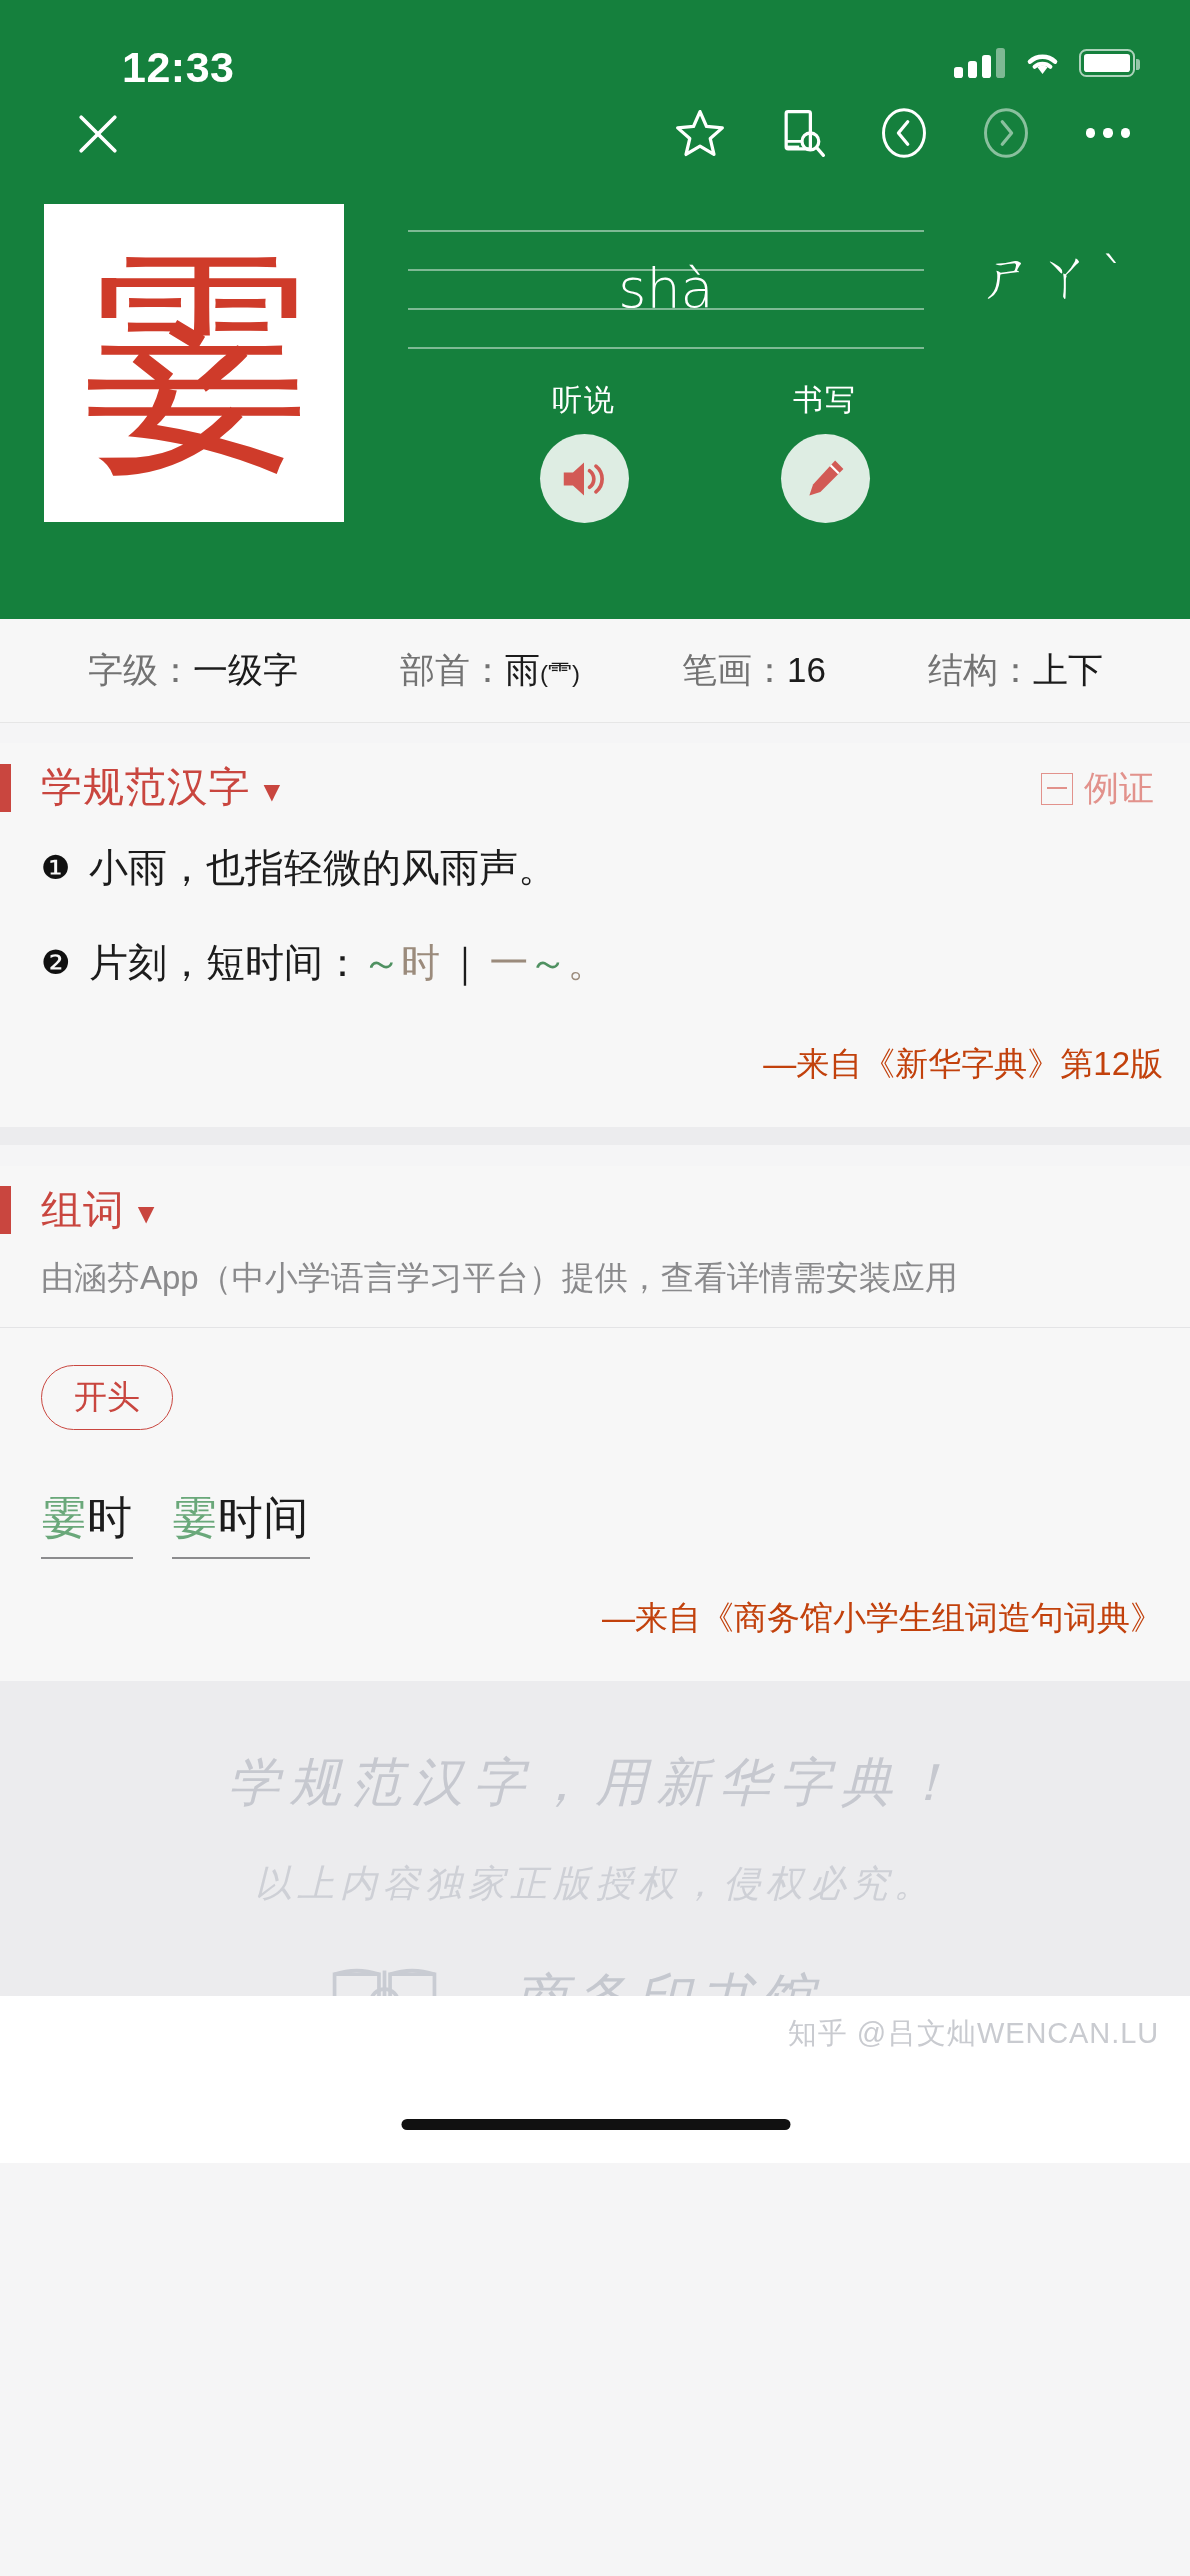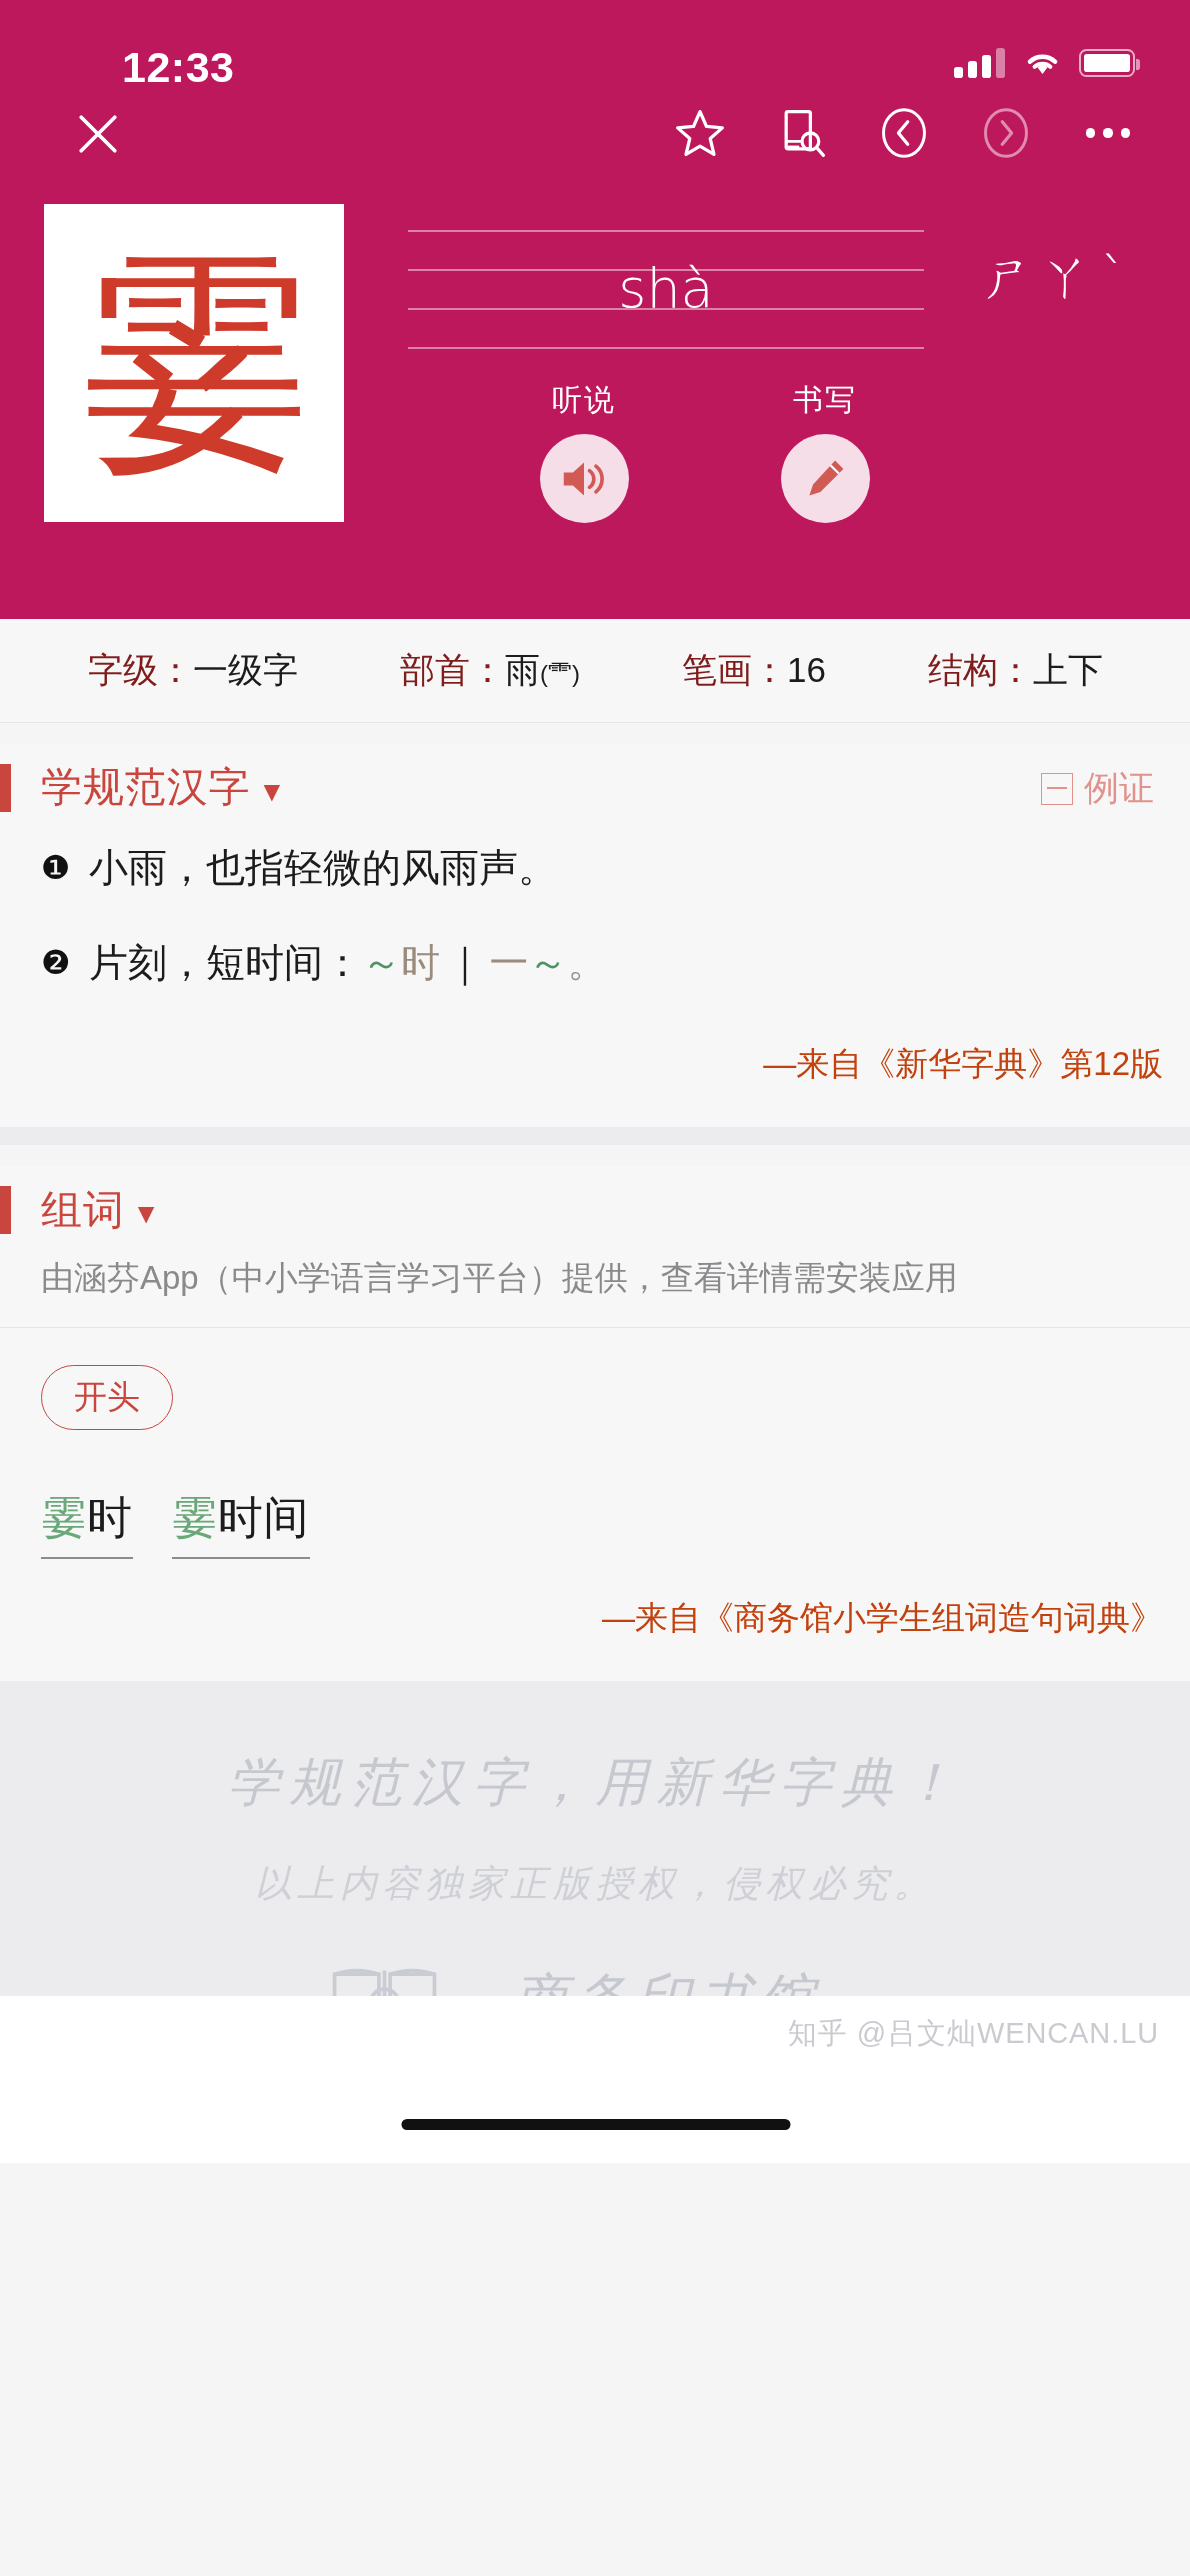--- a/index.html
+++ b/index.html
@@ -6,21 +6,21 @@
   html, body { width:1191px; height:2576px; }
   body {
     font-family:"Liberation Sans","DejaVu Sans",sans-serif;
     background:#f5f5f6;
     overflow:hidden;
     position:relative;
   }
 
   
   .header {
-    background:#be185d;
+    background:#15803d;
     height:619px;
     position:relative;
     width:100%;
   }
 
   
   .statusbar {
     height:93px;
     position:relative;
     display:flex;
@@ -160,21 +160,21 @@
     background:#f7f7f7;
     height:104px;
     display:flex;
     align-items:center;
     justify-content:space-around;
     padding:0 37px;
     border-bottom:0.9px solid #e6e6e6;
     font-size:35px;
   }
   .info-item { white-space:nowrap; }
-  .info-k { color:#7f1d1d; }
+  .info-k { color:#737373; }
   .info-v { color:#1c1c1c; }
   .rad-sub { font-size:24px; color:#1c1c1c; }
 
   
   .gap { height:18.5px; background:#ececee; }
   .sec { background:#f7f7f7; padding:0 0 7.4px 0; }
 
   .sec-head {
     position:relative;
     height:89px;

